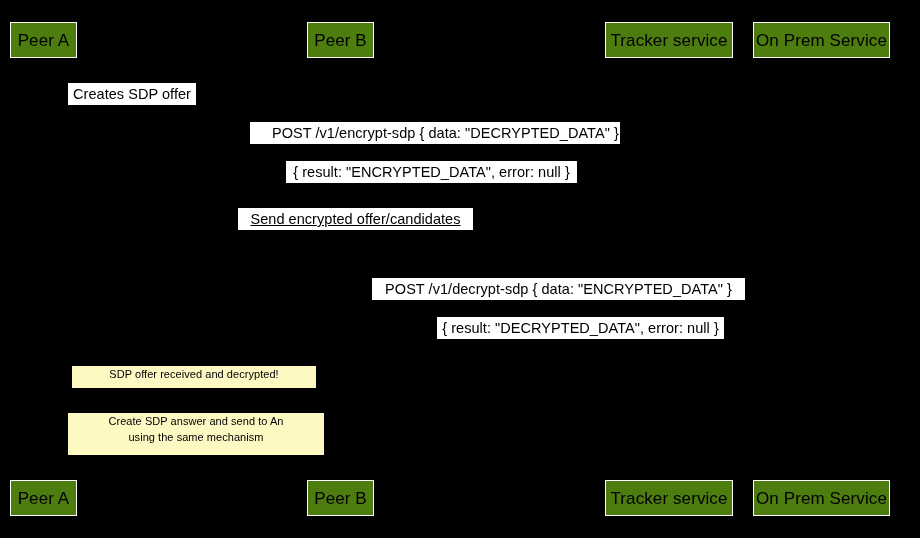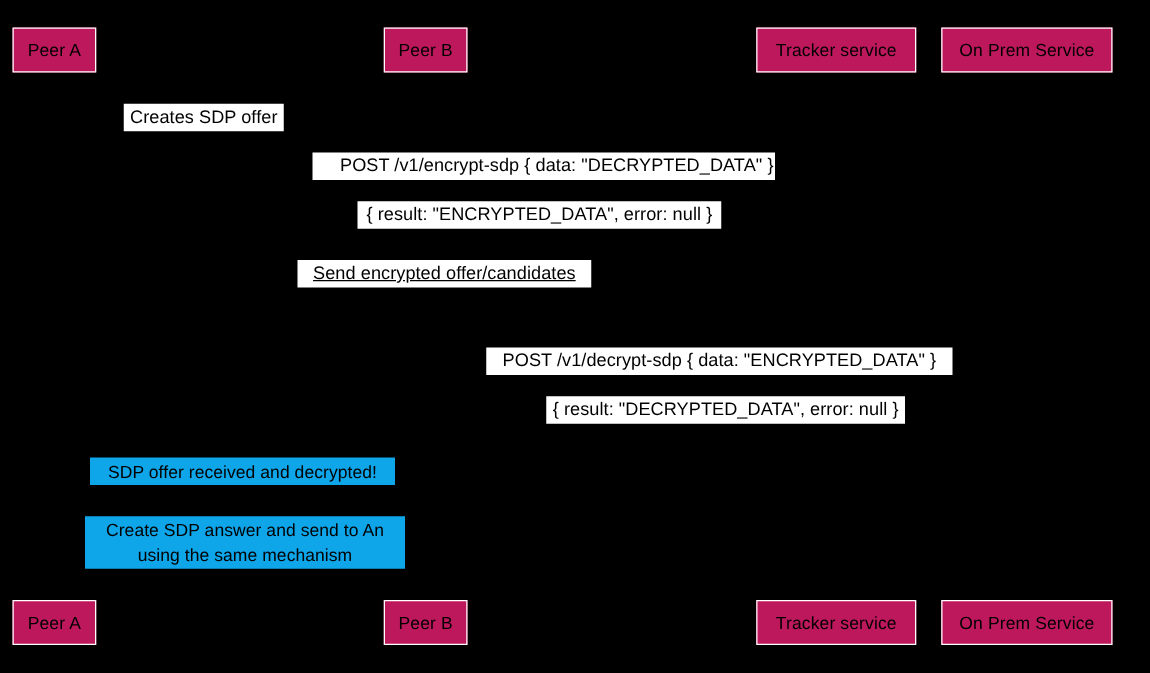--- a/index.html
+++ b/index.html
@@ -18,25 +18,25 @@
   #diagram {
     position: absolute;
     left: 0;
     top: 0;
     width: 920px;
     height: 538px;
     background: #000000;
   }
   .participant {
     position: absolute;
-    background: #be185d;
+    background: #4d7c0f;
     color: #000000;
     border: 1px solid #ffffff;
     box-sizing: border-box;
-    font-size: 14px;
+    font-size: 17px;
     line-height: 1;
     display: flex;
     align-items: center;
     justify-content: center;
     white-space: nowrap;
     letter-spacing: 0.1px;
   }
   .lifeline {
     position: absolute;
     width: 1px;
@@ -51,23 +51,23 @@
     font-size: 14.5px;
     line-height: 1.45;
     white-space: nowrap;
     padding: 1px 1px 2px 1px;
     box-sizing: border-box;
     text-align: center;
     letter-spacing: 0.05px;
   }
   .note-label {
     position: absolute;
-    background: #0ea5e9;
+    background: #fef9c3;
     color: #000000;
-    font-size: 14px;
+    font-size: 11px;
     line-height: 1.45;
     padding: 1px 1px 2px 1px;
     box-sizing: border-box;
     text-align: center;
     white-space: pre-line;
     letter-spacing: 0.05px;
   }
   .msg-arrow {
     position: absolute;
     height: 1px;
@@ -85,28 +85,28 @@
     <div class="lifeline" style="left: 822px;"></div>
     <div class="participant" style="left: 10px; top: 22px; width: 67px; height: 36px;">Peer A</div>
     <div class="participant" style="left: 307px; top: 22px; width: 67px; height: 36px;">Peer B</div>
     <div class="participant" style="left: 605px; top: 22px; width: 128px; height: 36px;">Tracker service</div>
     <div class="participant" style="left: 753px; top: 22px; width: 137px; height: 36px;">On Prem Service</div>
     <div class="participant" style="left: 10px; top: 480px; width: 67px; height: 36px;">Peer A</div>
     <div class="participant" style="left: 307px; top: 480px; width: 67px; height: 36px;">Peer B</div>
     <div class="participant" style="left: 605px; top: 480px; width: 128px; height: 36px;">Tracker service</div>
     <div class="participant" style="left: 753px; top: 480px; width: 137px; height: 36px;">On Prem Service</div>
     <div class="msg-arrow" style="left: 68px; top: 106px; width: 128px;"></div>
-    <div class="msg-label" style="left: 68px; top: 83px; min-width: 128px; height: 22px; margin-left: 31px;">Creates SDP offer</div>
+    <div class="msg-label" style="left: 68px; top: 83px; min-width: 128px; height: 22px;">Creates SDP offer</div>
     <div class="msg-arrow" style="left: 250px; top: 145px; width: 365px;"></div>
     <div class="msg-label" style="left: 250px; top: 122px; min-width: 365px; height: 22px; padding-left: 22px;">POST /v1/encrypt-sdp { data: "DECRYPTED_DATA" }</div>
     <div class="msg-arrow" style="left: 286px; top: 184px; width: 291px;"></div>
     <div class="msg-label" style="left: 286px; top: 161px; min-width: 291px; height: 22px;">{ result: "ENCRYPTED_DATA", error: null }</div>
     <div class="msg-arrow" style="left: 238px; top: 223px; width: 235px;"></div>
     <div class="msg-label" style="left: 238px; top: 208px; min-width: 235px; height: 22px; text-decoration: underline;">Send encrypted offer/candidates</div>
     <div class="msg-arrow" style="left: 349px; top: 262px; width: 310px;"></div>
     <div class="msg-arrow" style="left: 393px; top: 301px; width: 373px;"></div>
-    <div class="msg-label" style="left: 389px; top: 278px; min-width: 373px; height: 22px;">POST /v1/decrypt-sdp { data: "ENCRYPTED_DATA" }</div>
+    <div class="msg-label" style="left: 372px; top: 278px; min-width: 373px; height: 22px;">POST /v1/decrypt-sdp { data: "ENCRYPTED_DATA" }</div>
     <div class="msg-arrow" style="left: 437px; top: 340px; width: 287px;"></div>
     <div class="msg-label" style="left: 437px; top: 317px; min-width: 287px; height: 22px;">{ result: "DECRYPTED_DATA", error: null }</div>
     <div class="note-label" style="left: 72px; top: 366px; width: 244px; height: 22px;">SDP offer received and decrypted!</div>
     <div class="note-label" style="left: 68px; top: 413px; width: 256px; height: 42px;">Create SDP answer and send to An
 using the same mechanism</div>
   </div>
 
 </body></html>

